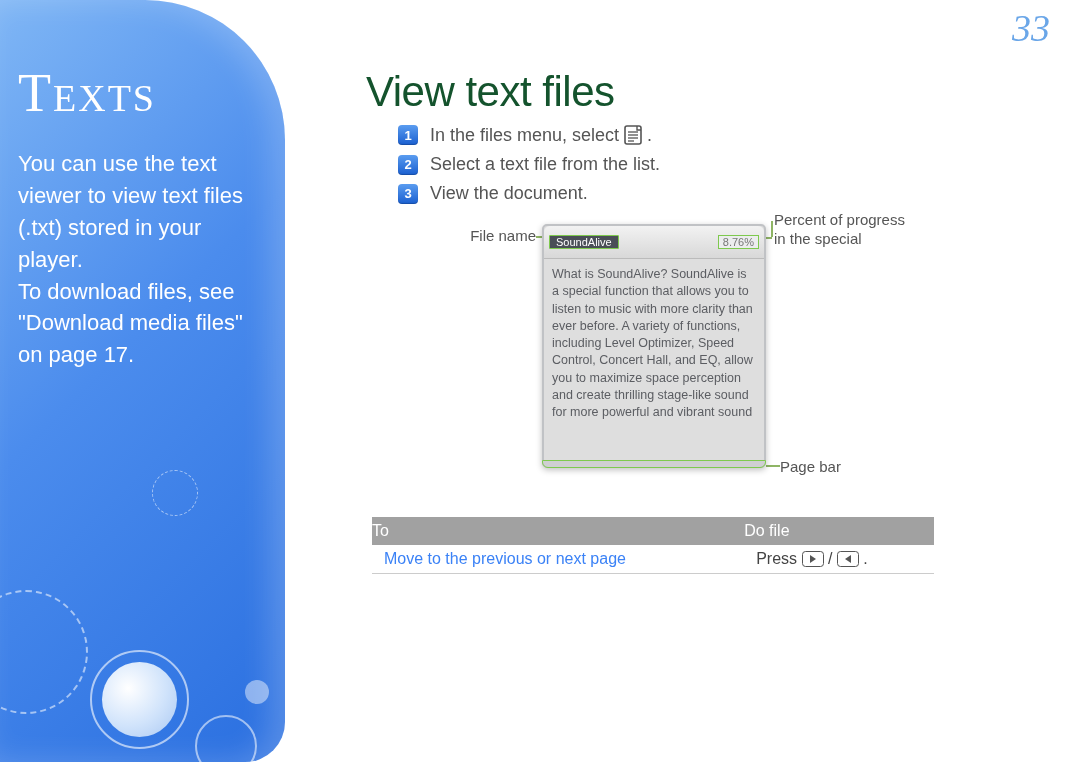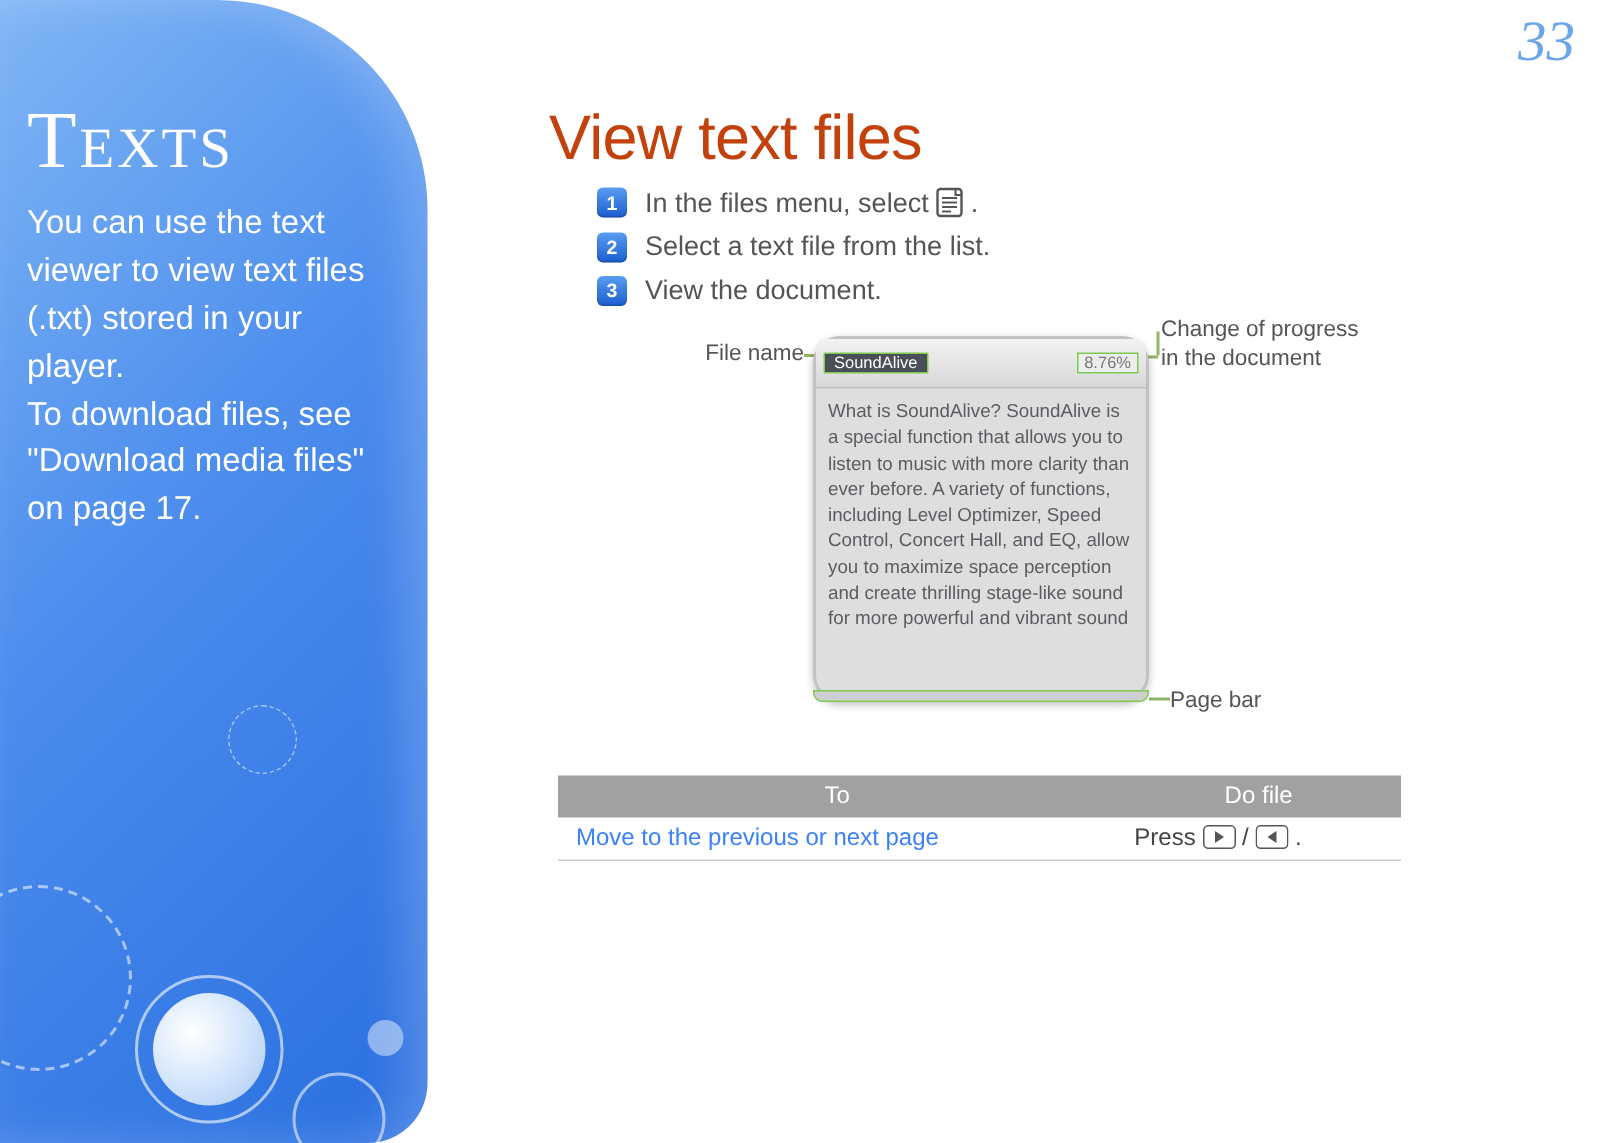--- a/index.html
+++ b/index.html
@@ -2,56 +2,56 @@
 <html><head>
 <meta charset="utf-8">
 <style>
   html,body{margin:0;padding:0;font-family:Helvetica,Arial,sans-serif;background:#fff}
   .page{position:relative;width:1080px;height:762px;background:#fff;overflow:hidden}
   .sidebar{position:absolute;left:0;top:0;width:285px;height:762px;
     background:linear-gradient(135deg,#7fb6f5 0%,#4b8ced 45%,#2a6fe0 100%);
     border-top-right-radius:140px 140px;border-bottom-right-radius:40px 40px;
     box-shadow:inset -15px 0 30px rgba(255,255,255,0.2)}
   .sidebar-title{font-family:"Times New Roman",serif;font-variant:small-caps;letter-spacing:2px;
-    color:#fff;font-size:54px;margin:62px 0 8px 18px;font-weight:400}
+    color:#fff;font-size:54px;margin:62px 0 24px 18px;font-weight:400}
   .sidebar-text{color:#fff;font-size:22px;line-height:1.45;margin:0 30px 0 18px}
   .main{position:absolute;left:310px;top:0;right:0;bottom:0;padding:20px 40px 0 56px}
   .page-number{position:absolute;right:30px;top:6px;font-family:"Times New Roman",serif;
     font-style:italic;font-size:38px;color:#6aa6e8}
-  .main-title{font-family:Helvetica,Arial,sans-serif;font-size:42px;color:#c2410c;
+  .main-title{font-family:Helvetica,Arial,sans-serif;font-size:42px;color:#14532d;
     margin:48px 0 4px 0;font-weight:400;letter-spacing:-0.5px}
   .steps{margin-left:32px}
   .step{display:flex;align-items:center;margin:8px 0;color:#555;font-size:18px}
   .step-badge{display:inline-flex;align-items:center;justify-content:center;width:20px;height:20px;
     border-radius:4px;background:linear-gradient(180deg,#5a9cf0,#1a5fd0);color:#fff;font-size:13px;
     font-weight:700;margin-right:12px;flex:none;box-shadow:inset 0 -1px 1px rgba(0,0,0,0.2)}
   .step svg{margin:0 3px;vertical-align:-4px}
   .device-wrap{position:relative;width:420px;height:275px;margin:20px 0 18px 70px}
   .device{position:absolute;left:106px;top:0;width:220px;height:240px;background:#dedede;
-    border:2px solid #c0c2c5;border-radius:18px;box-shadow:0 2px 6px rgba(0,0,0,0.25)}
+    border:2px solid #c0c2c5;border-radius:5px;box-shadow:0 2px 6px rgba(0,0,0,0.25)}
   .dev-header{display:flex;align-items:center;height:24px;padding:4px 5px;border-bottom:1px solid #bbb;
     background:linear-gradient(180deg,#f2f2f2,#d8d8d8);border-radius:6px 6px 0 0}
   .dev-title{color:#fff;background:#4a4e57;border:1.5px solid #7ec94e;padding:0 6px;font-size:11px;
     border-radius:1px}
   .dev-pct{margin-left:auto;color:#777;border:1.5px solid #7ec94e;padding:0 4px;font-size:11px;
     background:#ecedee}
   .dev-body{padding:7px 8px;color:#5b5d62;font-size:12.5px;line-height:1.38}
   .dev-pagebar{position:absolute;left:-2px;right:-2px;bottom:-2px;height:6px;border:1.5px solid #7ec94e;
     background:#cfcfd2;border-radius:0 0 6px 6px}
   .callout{position:absolute;font-size:15px;color:#555;line-height:1.25}
   .callout.filename{left:0;top:3px;text-align:right;width:100px}
   .callout.progress{left:338px;top:-13px;width:140px}
   .callout.pagebar{left:344px;top:234px}
   .line{position:absolute;background:#8fb565;height:1.5px}
   .line.fn{left:100px;top:12px;width:22px}
   .line.pr{left:318px;top:13px;width:18px}
   .line.pr2{left:335px;top:-3px;width:1.5px;height:16px;background:#8fb565}
   .line.pb{left:330px;top:241px;width:14px}
   .tbl{width:562px;border-collapse:collapse;margin-left:6px;font-size:16px}
-  .tbl th{background:#a1a1a1;color:#fff;text-align:center;font-weight:400;padding:5px 0}
+  .tbl th{background:#a1a1a1;color:#fff;text-align:left;font-weight:400;padding:5px 0}
   .tbl td{padding:5px 12px;border-bottom:1px solid #ccc;color:#444}
   .tbl td:first-child{color:#3b82f6}
   .tbl td svg{vertical-align:-3px}
   .deco-circle{position:absolute;border-radius:50%}
   .dc1{left:-36px;top:590px;width:120px;height:120px;border:2.5px dashed rgba(255,255,255,0.55)}
   .dc2{left:90px;top:650px;width:95px;height:95px;border:2px solid rgba(255,255,255,0.6)}
   .dc2::after{content:'';position:absolute;left:10px;top:10px;right:10px;bottom:10px;border-radius:50%;
     background:radial-gradient(circle at 35% 35%, #fff, #d0e3fb 55%, #a8c7f2)}
   .dc3{left:195px;top:715px;width:58px;height:58px;border:2px solid rgba(255,255,255,0.55)}
   .dc4{left:245px;top:680px;width:24px;height:24px;background:rgba(255,255,255,0.45)}
@@ -97,21 +97,21 @@
       </div>
       <div class="step">
         <span class="step-badge">3</span>
         <span>View the document.</span>
       </div>
     </div>
 
     <div class="device-wrap">
       <div class="callout filename">File name</div>
       <div class="line fn"></div>
-      <div class="callout progress">Change of progress in the document</div>
+      <div class="callout progress">Percent of progress in the special</div>
       <div class="line pr"></div>
       <div class="line pr2"></div>
       <div class="callout pagebar">Page bar</div>
       <div class="line pb"></div>
 
       <div class="device">
         <div class="dev-header">
           <span class="dev-title">SoundAlive</span>
           <span class="dev-pct">8.76%</span>
         </div>

